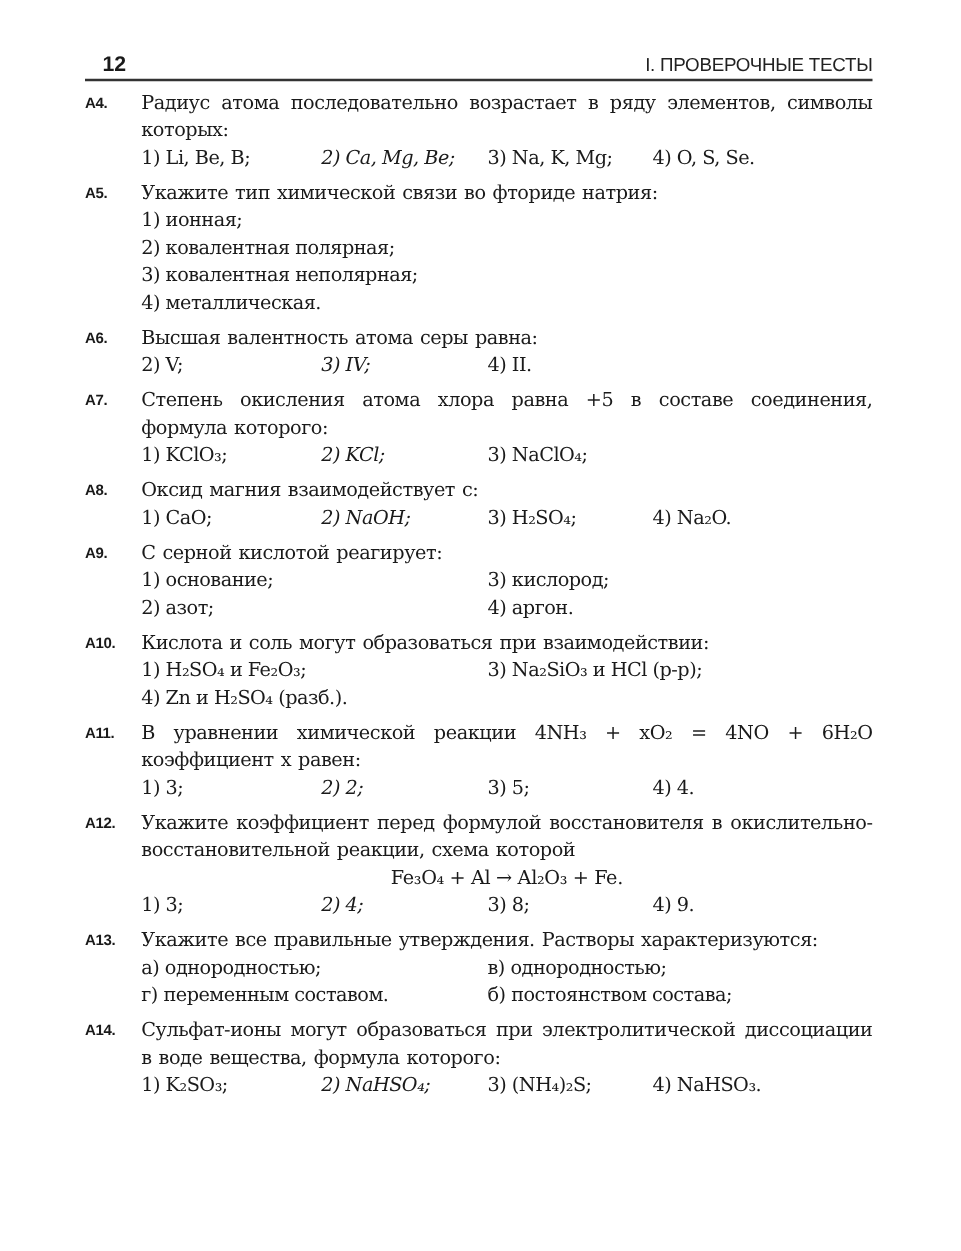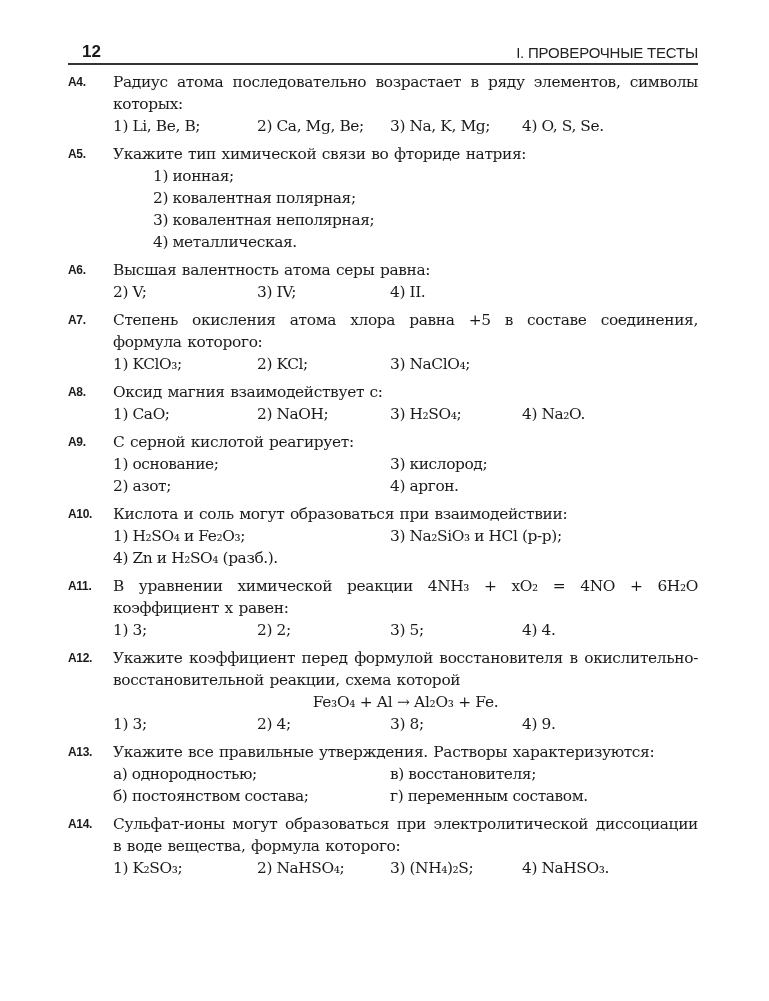--- a/index.html
+++ b/index.html
@@ -7,24 +7,24 @@
   .page { position:absolute; left:68px; top:40px; width:630px; }
   .header { position:relative; height:23px; border-bottom:2px solid #333; }
   .page-num { position:absolute; left:14px; top:2px; font-family:"Liberation Sans", sans-serif; font-weight:bold; font-size:17px; }
   .running { position:absolute; right:0; top:4px; font-family:"Liberation Sans", sans-serif; font-size:15px; letter-spacing:-0.2px; color:#222; }
   .content { margin-top:6px; font-family:"DejaVu Serif", "Liberation Serif", serif; font-size:15.4px; }
   .q { position:relative; padding-left:45px; margin-bottom:6px; }
   .q-label { position:absolute; left:0; top:0; font-family:"Liberation Sans", sans-serif; font-weight:bold; font-size:12px; line-height:22px; letter-spacing:-0.3px;text-align:right; }
   .q-text { line-height:22px; text-align:justify; letter-spacing:-0.35px; word-spacing:1px; }
   .row { display:flex; line-height:22px; letter-spacing:-0.4px; }
   .row .c4 { width:144px; }
-  .row .c4:nth-child(2) { width:133px; }
+  .row .c4:nth-child(2) { width:133px;font-style:italic; }
   .row .c4:nth-child(3) { width:132px; }
   .row .c2 { width:277px; }
-  .stack div { line-height:22px; letter-spacing:-0.4px;margin-left:40px; }
+  .stack div { line-height:22px; letter-spacing:-0.4px; }
   .center { text-align:center; line-height:22px; letter-spacing:-0.3px; }
 </style>
 </head>
 <body>
 
 <div class="page">
   <div class="header">
     <span class="page-num">12</span>
     <span class="running">I. ПРОВЕРОЧНЫЕ ТЕСТЫ</span>
   </div>
@@ -130,25 +130,25 @@
         <span class="c4">3) 8;</span>
         <span class="c4">4) 9.</span>
       </div>
     </div>
 
     <div class="q">
       <span class="q-label">A13.</span>
       <div class="q-text">Укажите все правильные утверждения. Растворы характеризуются:</div>
       <div class="row">
         <span class="c2">а) однородностью;</span>
-        <span class="c2">в) восстановителя;</span>
+        <span class="c2">в) однородностью;</span>
       </div>
       <div class="row">
+        <span class="c2">г) переменным составом.</span>
         <span class="c2">б) постоянством состава;</span>
-        <span class="c2">г) переменным составом.</span>
       </div>
     </div>
 
     <div class="q">
       <span class="q-label">A14.</span>
       <div class="q-text">Сульфат-ионы могут образоваться при электролитической диссоциации в воде вещества, формула которого:</div>
       <div class="row">
         <span class="c4">1) K₂SO₃;</span>
         <span class="c4">2) NaHSO₄;</span>
         <span class="c4">3) (NH₄)₂S;</span>

